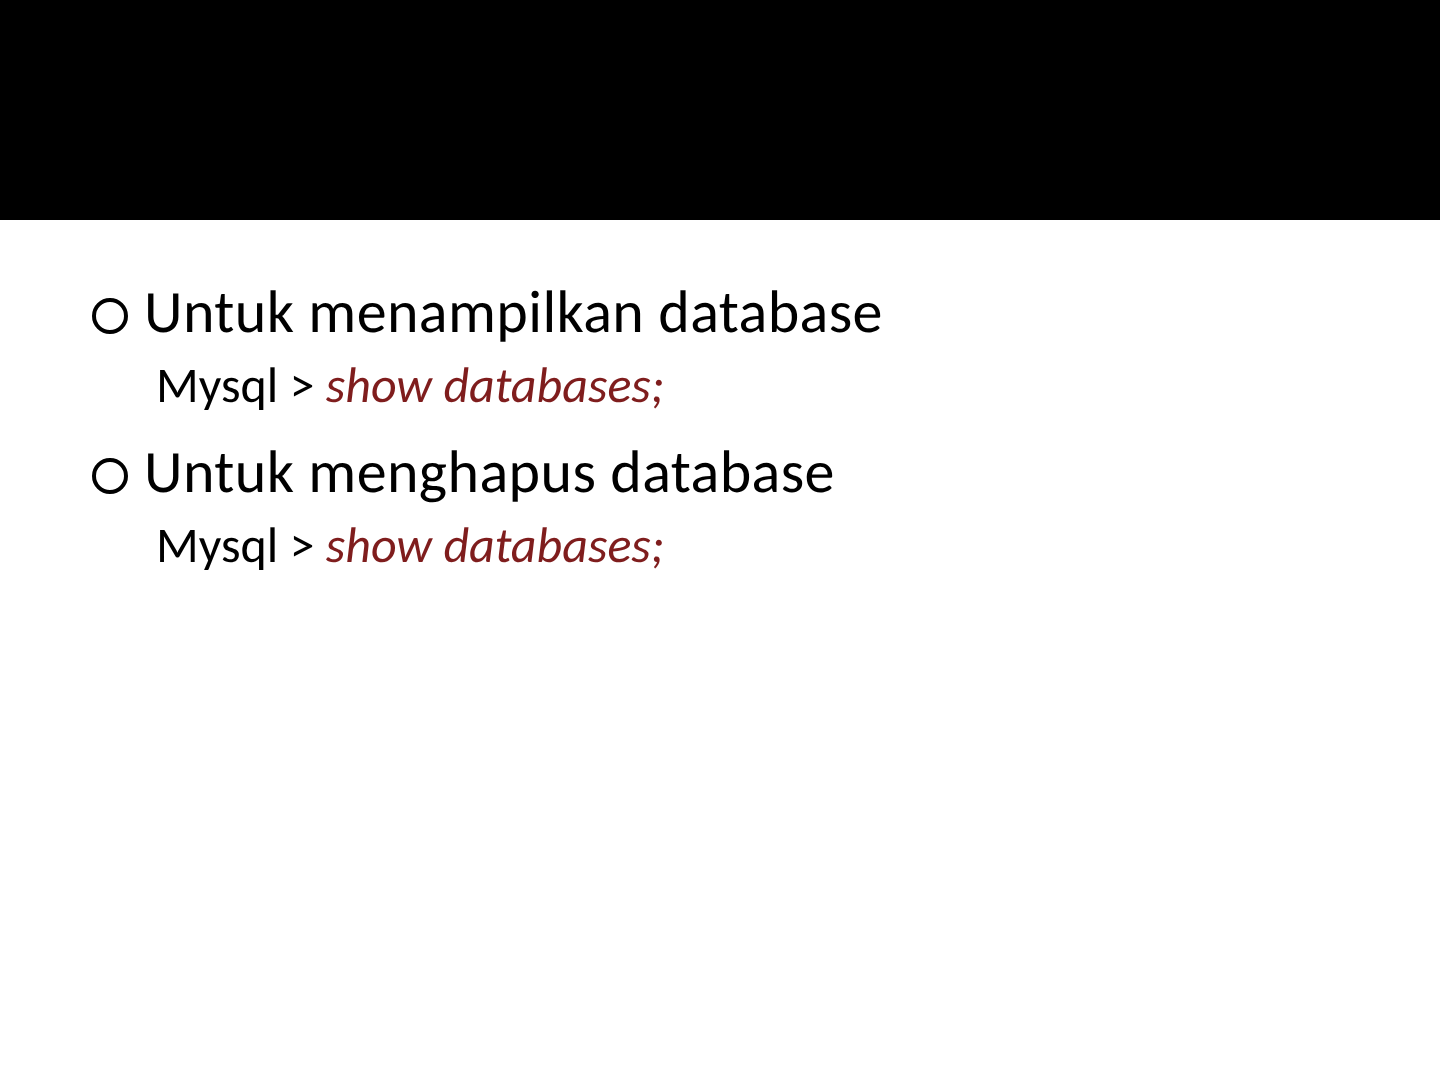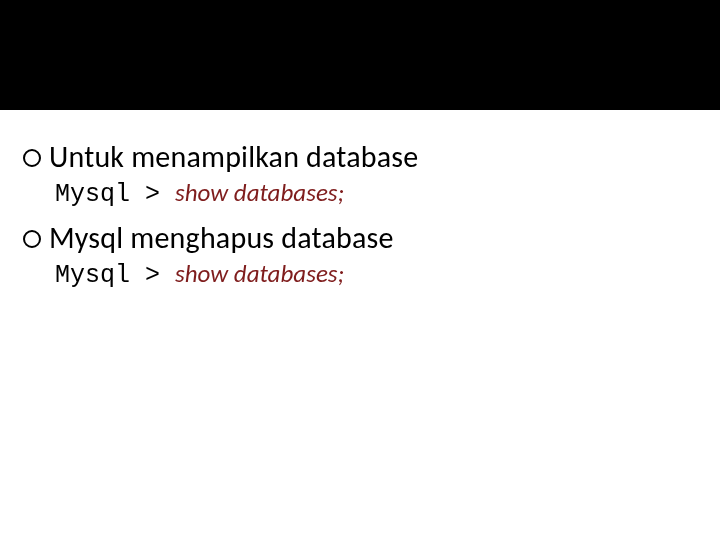--- a/index.html
+++ b/index.html
@@ -1,43 +1,43 @@
 <!DOCTYPE html>
 <html><head>
 <meta charset="utf-8">
 <style>
   * { margin:0; padding:0; box-sizing:border-box; }
   body { width:720px; height:540px; background:#fff; font-family:"Calibri","Segoe UI",sans-serif; overflow:hidden; }
   .top-bar { width:100%; height:110px; background:#000; }
-  .content { padding:28px 48px 0 23px; }
+  .content { padding:28px 48px 0 46px; }
   .bullet-row { display:flex; align-items:center; margin-bottom:2px; }
   .bullet-icon { width:18px; height:18px; border:2px solid #000; border-radius:50%; flex:none; margin-right:8px; position:relative; top:1px; }
   .bullet-text { font-size:30px; color:#000; letter-spacing:0.2px; }
   .sub-row { display:flex; align-items:baseline; margin:0 0 10px 32px; font-size:25px; }
-  .sub-prompt { color:#000; white-space:pre;font-family:Liberation Mono, monospace; }
+  .sub-prompt { color:#000; white-space:pre; }
   .sub-cmd { color:#7f1d1d; font-style:italic; }
 </style>
 </head>
 <body>
 
 <div class="top-bar"></div>
 
 <div class="content">
 
   <div class="bullet-row">
     <span class="bullet-icon"></span>
     <span class="bullet-text">Untuk menampilkan database</span>
   </div>
   <div class="sub-row">
     <span class="sub-prompt">Mysql &gt; </span>
       <span class="sub-cmd">show databases;</span>
   </div>
 
   <div class="bullet-row">
     <span class="bullet-icon"></span>
-    <span class="bullet-text">Mysql menghapus database</span>
+    <span class="bullet-text">Untuk menghapus database</span>
   </div>
   <div class="sub-row">
     <span class="sub-prompt">Mysql &gt; </span>
       <span class="sub-cmd">show databases;</span>
   </div>
 
 </div>
 
 </body></html>

